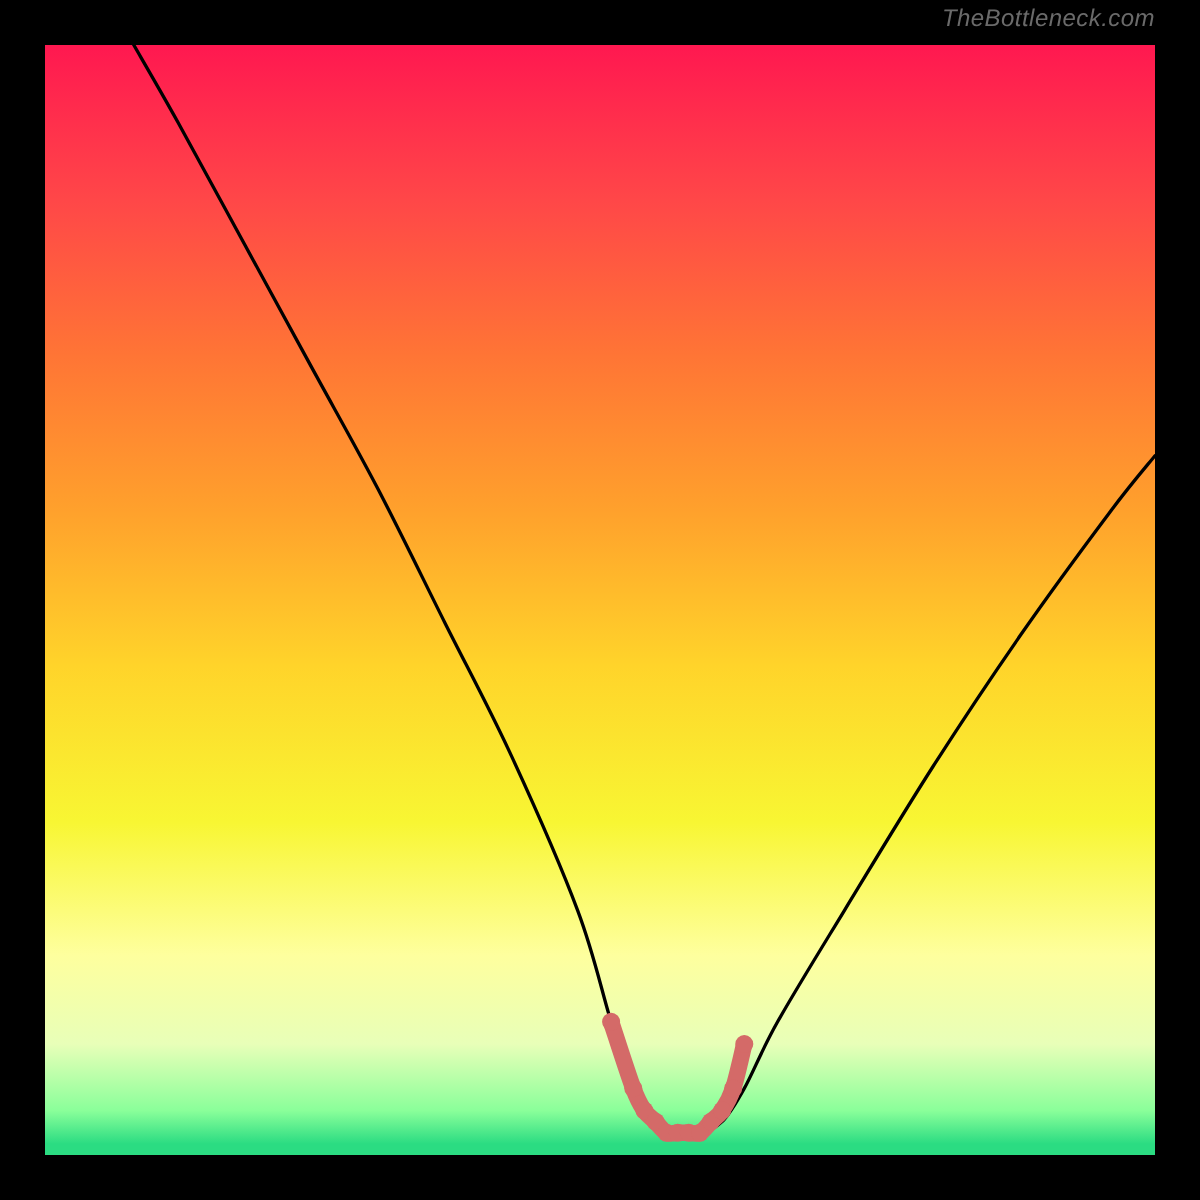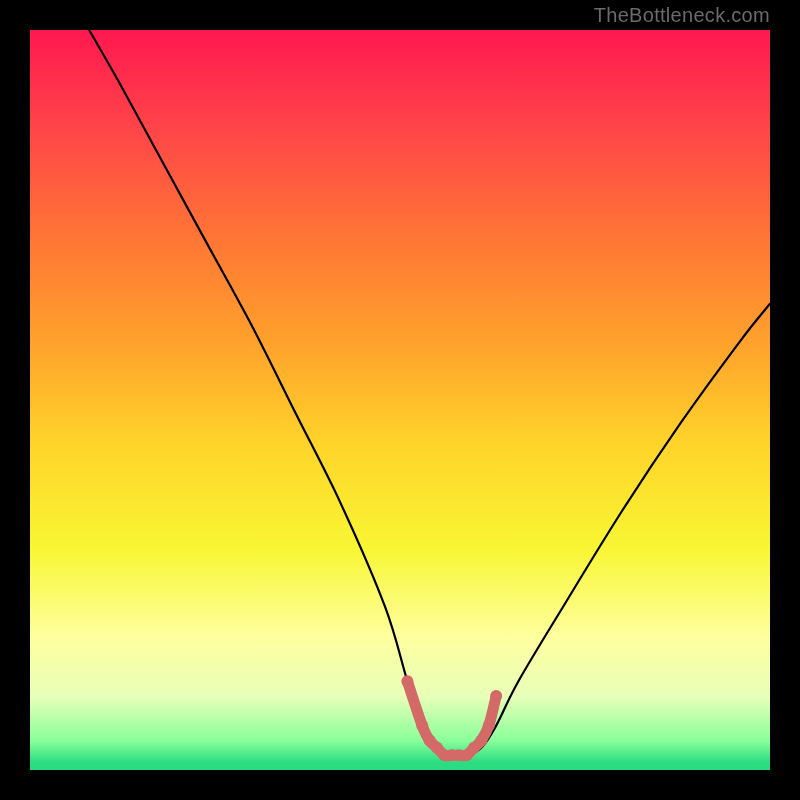--- a/index.html
+++ b/index.html
@@ -44,23 +44,24 @@
   .plot svg {
     position: absolute;
     left: 0;
     top: 0;
   }
   .watermark {
     position: absolute;
     top: 4px;
     right: 30px;
     color: #6a6a6a;
-    font-size: 20px;
+    font-size: 16px;
     font-weight: 400;
     letter-spacing: 0.3px;
+    font-style: italic;
   }
 </style>
 </head>
 <body>
 
 <div class="frame">
   <div class="plot">
     <svg width="740" height="740" viewBox="0 0 740 740">
       <path id="main-curve" fill="none" stroke="#000000" stroke-width="2.2" stroke-linejoin="round" stroke-linecap="round" d="M59.2,0 C64.13333333333334,8.633333333333326 76.46666666666667,29.599999999999948 88.8,51.799999999999955 C101.13333333333333,73.99999999999996 118.39999999999999,106.0666666666667 133.2,133.20000000000005 C148,160.3333333333334 162.79999999999998,187.4666666666667 177.6,214.60000000000002 C192.4,241.73333333333335 207.2,267.6333333333333 222,296 C236.8,324.3666666666667 251.59999999999997,355.2 266.4,384.8 C281.2,414.40000000000003 296,441.53333333333336 310.8,473.6 C325.6,505.6666666666667 344.09999999999997,547.6 355.2,577.2 C366.3,606.8000000000001 371.23333333333335,631.4666666666667 377.40000000000003,651.2 C383.5666666666667,670.9333333333334 387.2666666666667,684.5 392.20000000000005,695.6 C397.1333333333334,706.7 402.0666666666667,712.8666666666666 407.00000000000006,717.8 C411.9333333333334,722.7333333333333 416.8666666666666,723.9666666666667 421.79999999999995,725.2 C426.7333333333333,726.4333333333334 431.66666666666663,726.4333333333334 436.59999999999997,725.2 C441.5333333333333,723.9666666666667 446.46666666666664,722.7333333333333 451.4,717.8 C456.3333333333333,712.8666666666666 460.0333333333333,706.7 466.2,695.6 C472.3666666666667,684.5 477.30000000000007,670.9333333333334 488.40000000000003,651.2 C499.5,631.4666666666667 515.5333333333333,605.5666666666667 532.8,577.2 C550.0666666666666,548.8333333333334 572.2666666666667,511.8333333333333 592,481 C611.7333333333333,450.1666666666667 631.4666666666667,420.5666666666667 651.2,392.20000000000005 C670.9333333333334,363.83333333333337 695.6,330.53333333333336 710.4,310.8 C725.1999999999999,291.06666666666666 735.0666666666666,279.9666666666667 740,273.8"></path>
       <path id="marker-curve" fill="none" stroke="#d46a68" stroke-width="11" stroke-linecap="round" stroke-linejoin="round" d="M377.40000000000003,651.2 C379.8666666666667,658.6 388.50000000000006,685.7333333333333 392.20000000000005,695.6 C395.90000000000003,705.4666666666667 397.1333333333333,706.7 399.6,710.4 C402.0666666666667,714.0999999999999 404.5333333333334,715.3333333333333 407.00000000000006,717.8 C409.4666666666667,720.2666666666667 411.9333333333334,723.9666666666667 414.40000000000003,725.2 C416.8666666666667,726.4333333333334 419.3333333333333,725.2 421.79999999999995,725.2 C424.2666666666666,725.2 426.73333333333335,725.2 429.2,725.2 C431.66666666666663,725.2 434.1333333333333,726.4333333333334 436.59999999999997,725.2 C439.0666666666666,723.9666666666667 441.5333333333333,720.2666666666667 444,717.8 C446.4666666666667,715.3333333333333 448.9333333333333,714.0999999999999 451.4,710.4 C453.8666666666667,706.7 456.33333333333337,703 458.8,695.6 C461.26666666666665,688.2 464.96666666666664,670.9333333333334 466.2,666"></path>

